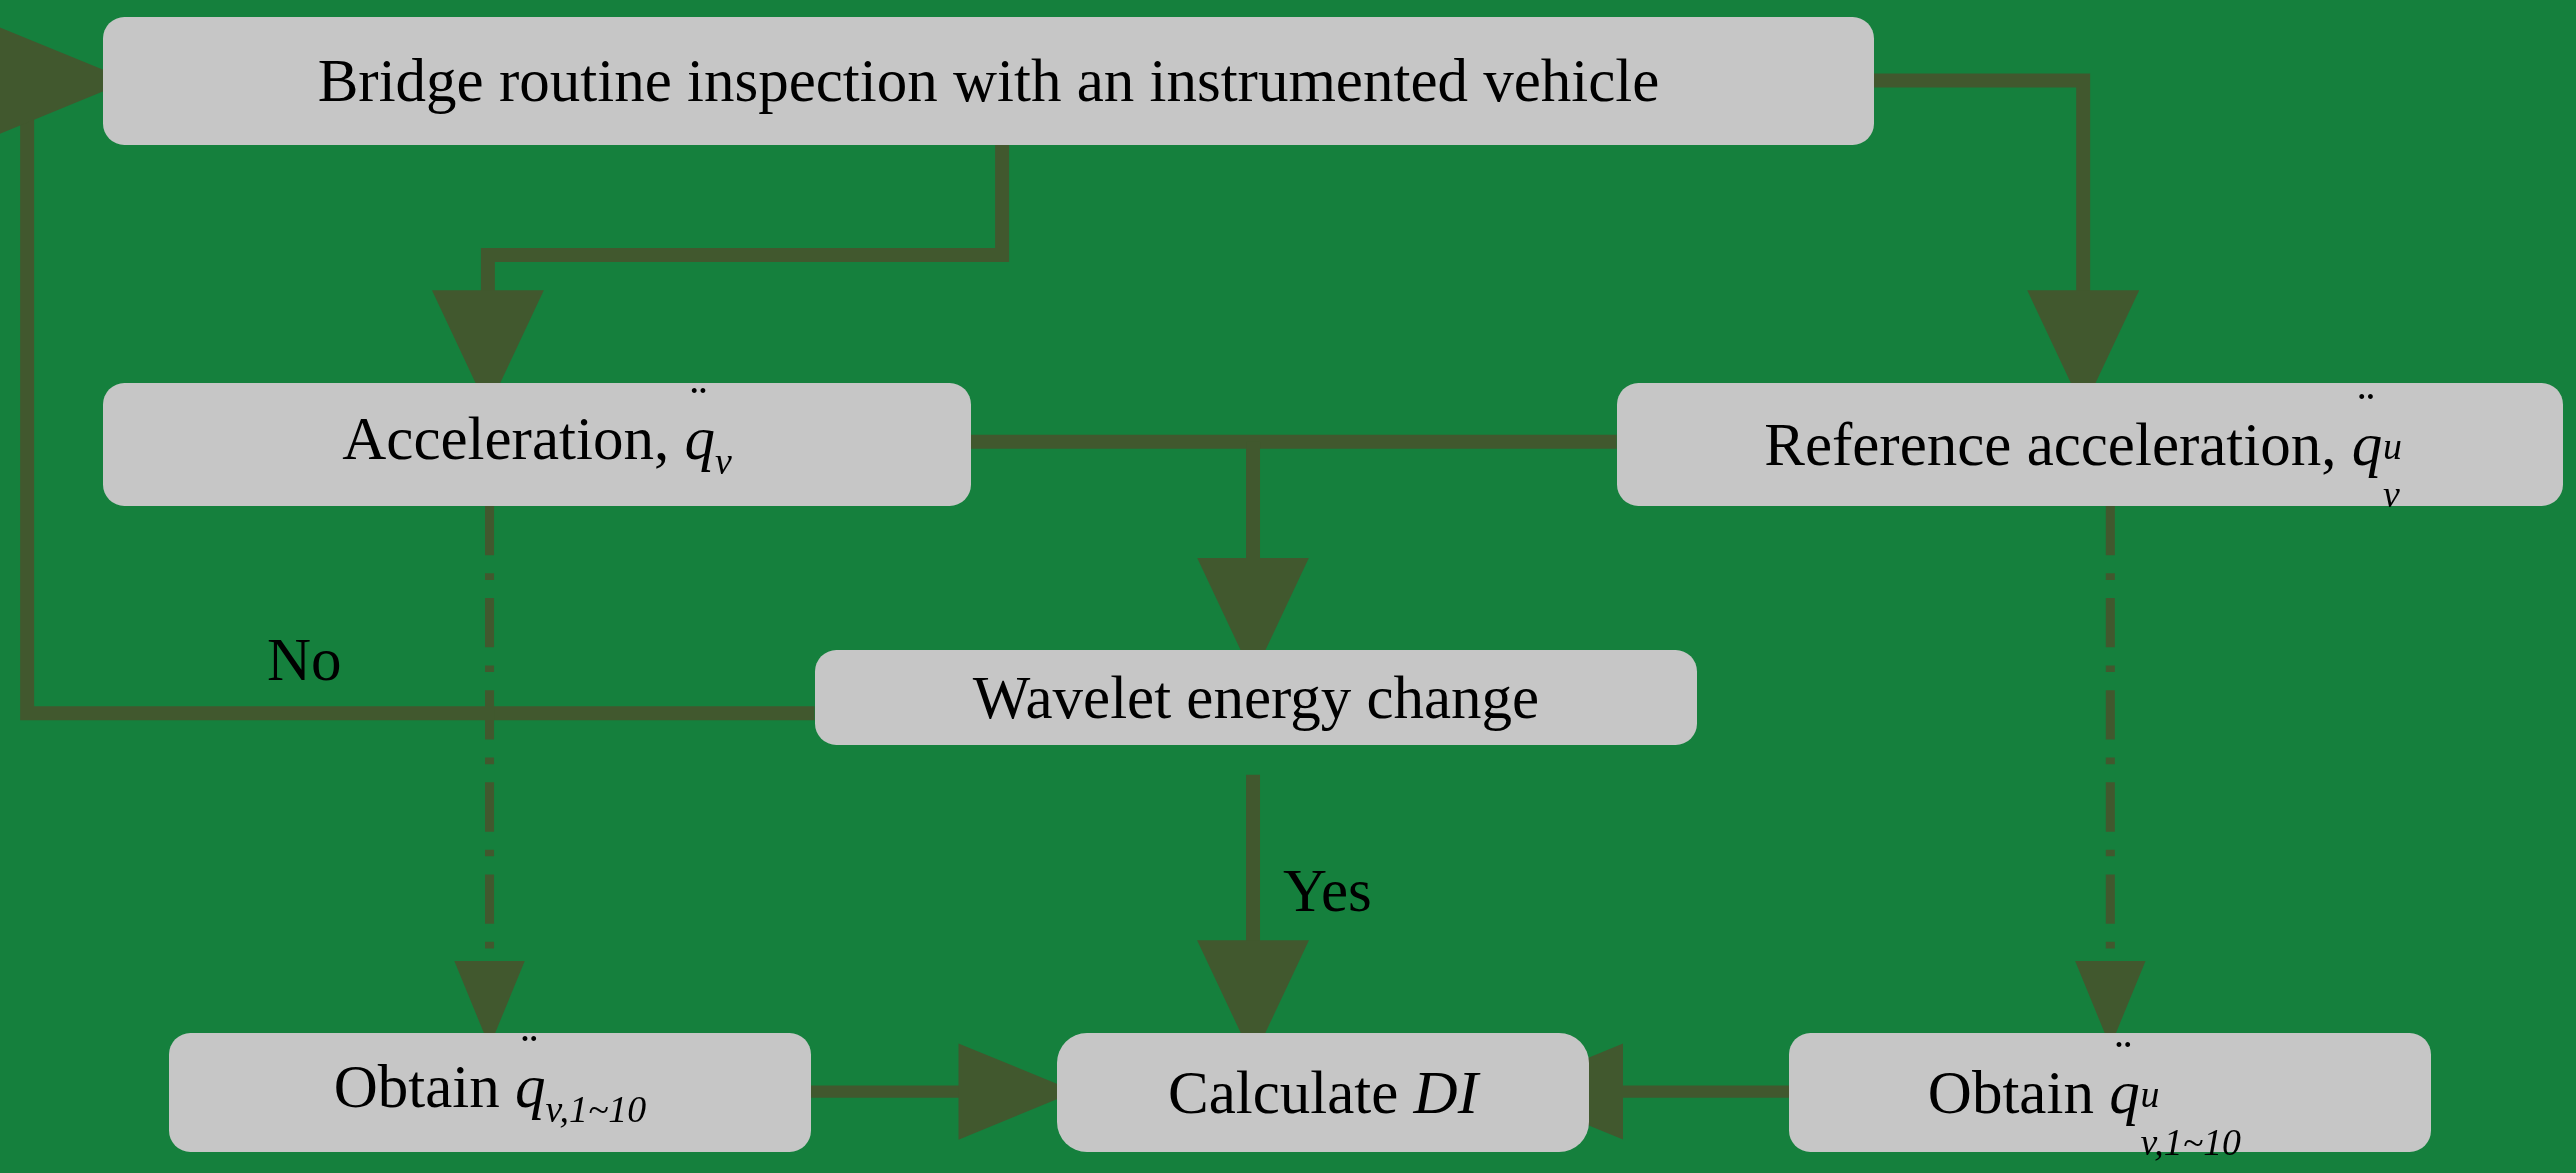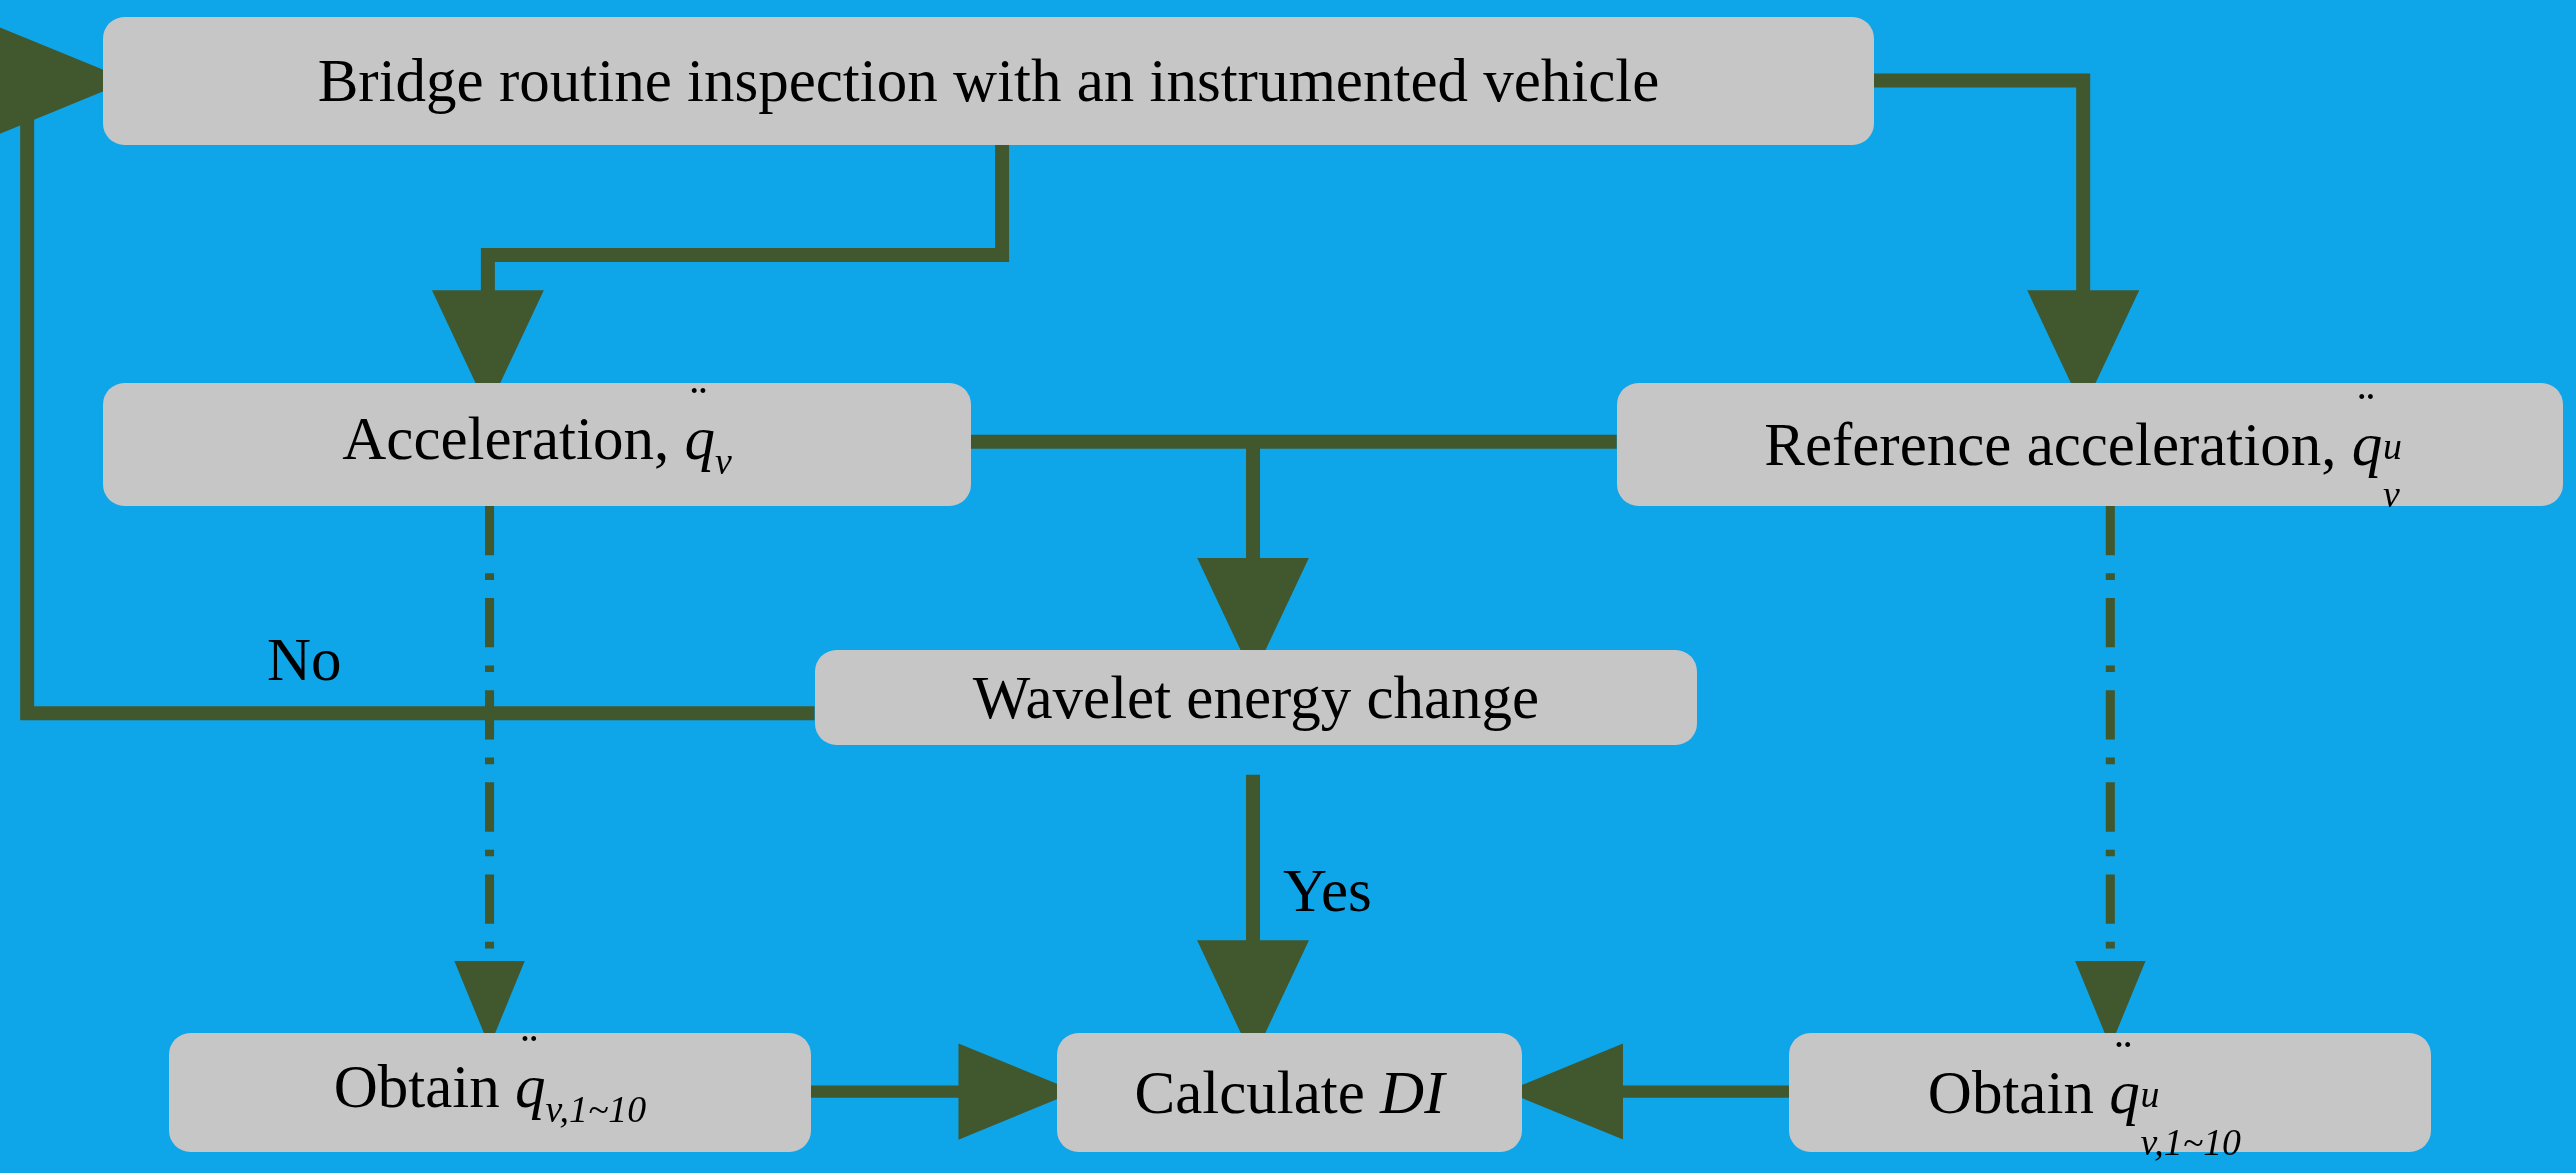--- a/index.html
+++ b/index.html
@@ -1,17 +1,17 @@
 <!DOCTYPE html>
 <html style="font-size:13px"><head>
 <meta charset="utf-8">
 <style>
   html,body{margin:0;padding:0;background:#ffffff;}
   body{width:2576px;height:1173px;font-family:"Liberation Serif",serif;}
-  #stage{position:relative;width:2576px;height:1173px;background:#0ea5e9;overflow:hidden;text-decoration:underline;}
+  #stage{position:relative;width:2576px;height:1173px;background:#15803d;overflow:hidden;text-decoration:underline;}
   svg.edges{position:absolute;left:0;top:0;width:2576px;height:1173px;}
   .node{
     position:absolute;
     background:#c6c6c6;
     border-radius:21.4px;
     display:flex;align-items:center;justify-content:center;
     color:#000;
     font-family:"Liberation Serif",serif;
     font-size:61px;
     line-height:1;
@@ -81,21 +81,21 @@
   <div class="node" style="left:815px;top:650px;width:882px;height:95px;">
     <span>Wavelet energy change</span>
   </div>
 
   <div class="node" style="left:169px;top:1033px;width:642px;height:119px;">
     <span>
       <span>Obtain </span><span class="mathv"><span class="ddot">¨</span><span>q</span></span><span class="sub">v,1~10</span>
     </span>
   </div>
 
-  <div class="node" style="left:1057px;top:1033px;width:465px;height:119px;">
+  <div class="node" style="left:1057px;top:1033px;width:532px;height:119px;border-radius:30px;">
     <span>
       <span>Calculate </span><span class="ital">DI</span>
     </span>
   </div>
 
   <div class="node" style="left:1789px;top:1033px;width:642px;height:119px;">
     <span>
       <span>Obtain </span><span class="mathv"><span class="ddot">¨</span><span>q</span></span><span class="supsub"><span class="s1">u</span><span class="s2">v,1~10</span></span><span style="display:inline-block;width:2.5em;"></span>
     </span>
   </div>

